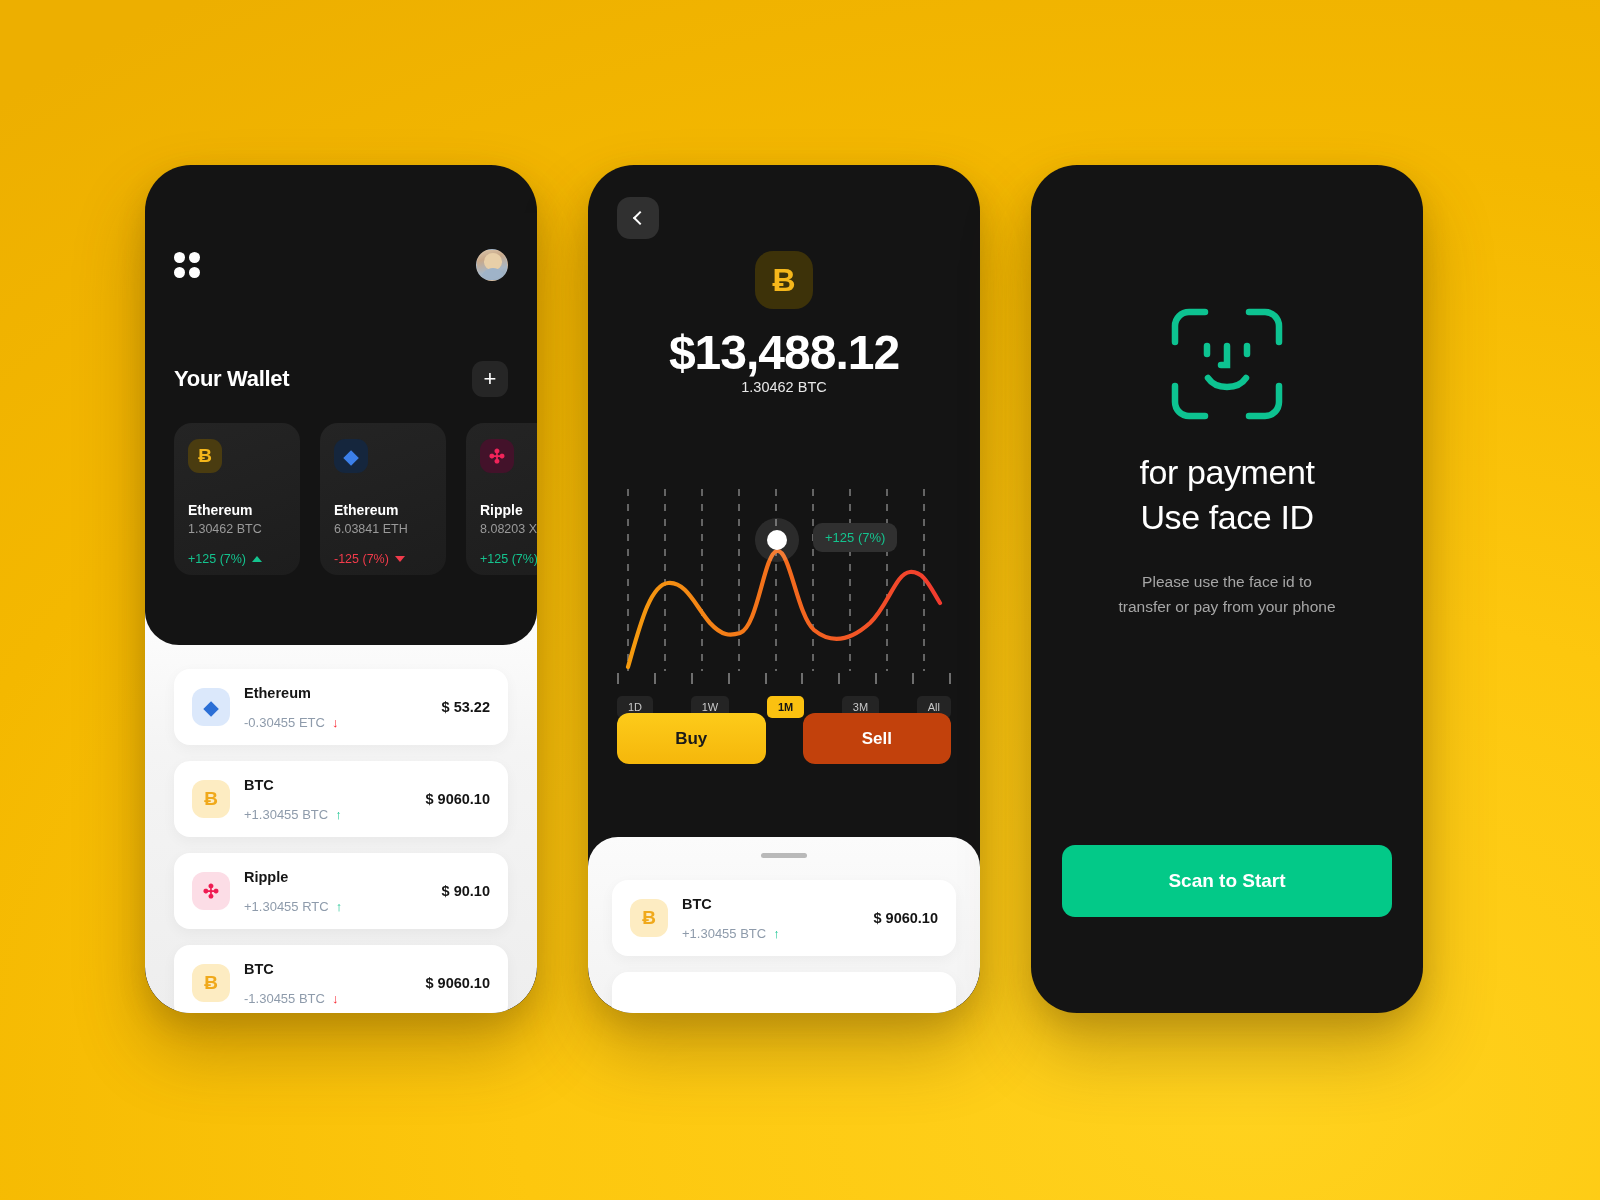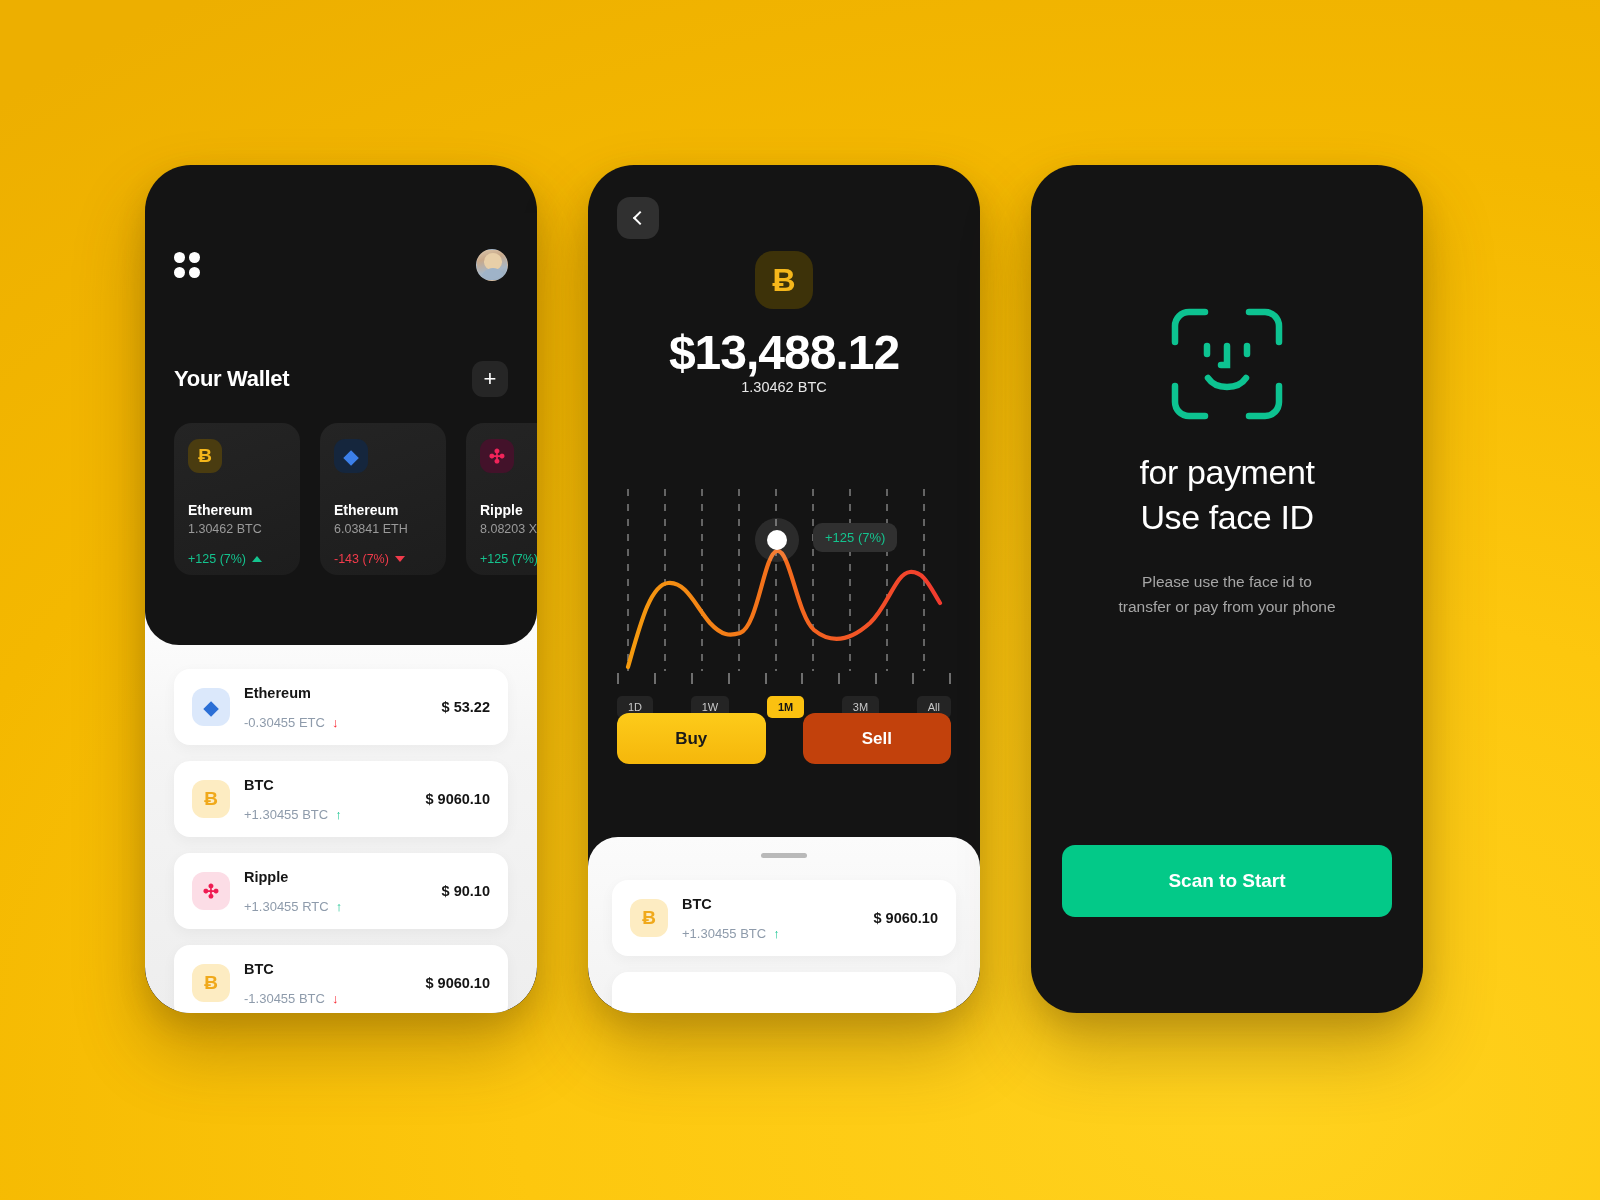--- a/index.html
+++ b/index.html
@@ -196,21 +196,21 @@
         <div class="coin-chg up">
           <span>+125 (7%)</span>
           <span class="tri-up"></span>
         </div>
       </div>
       <div class="coin-card">
         <div class="coin-badge badge-eth">◆</div>
         <div class="coin-name">Ethereum</div>
         <div class="coin-amt">6.03841 ETH</div>
         <div class="coin-chg down">
-          <span>-143 (7%)</span>
+          <span>-125 (7%)</span>
           <span class="tri-dn"></span>
         </div>
       </div>
       <div class="coin-card">
         <div class="coin-badge badge-xrp">✣</div>
         <div class="coin-name">Ripple</div>
         <div class="coin-amt">8.08203 XRP</div>
         <div class="coin-chg up">
           <span>+125 (7%)</span>
 

